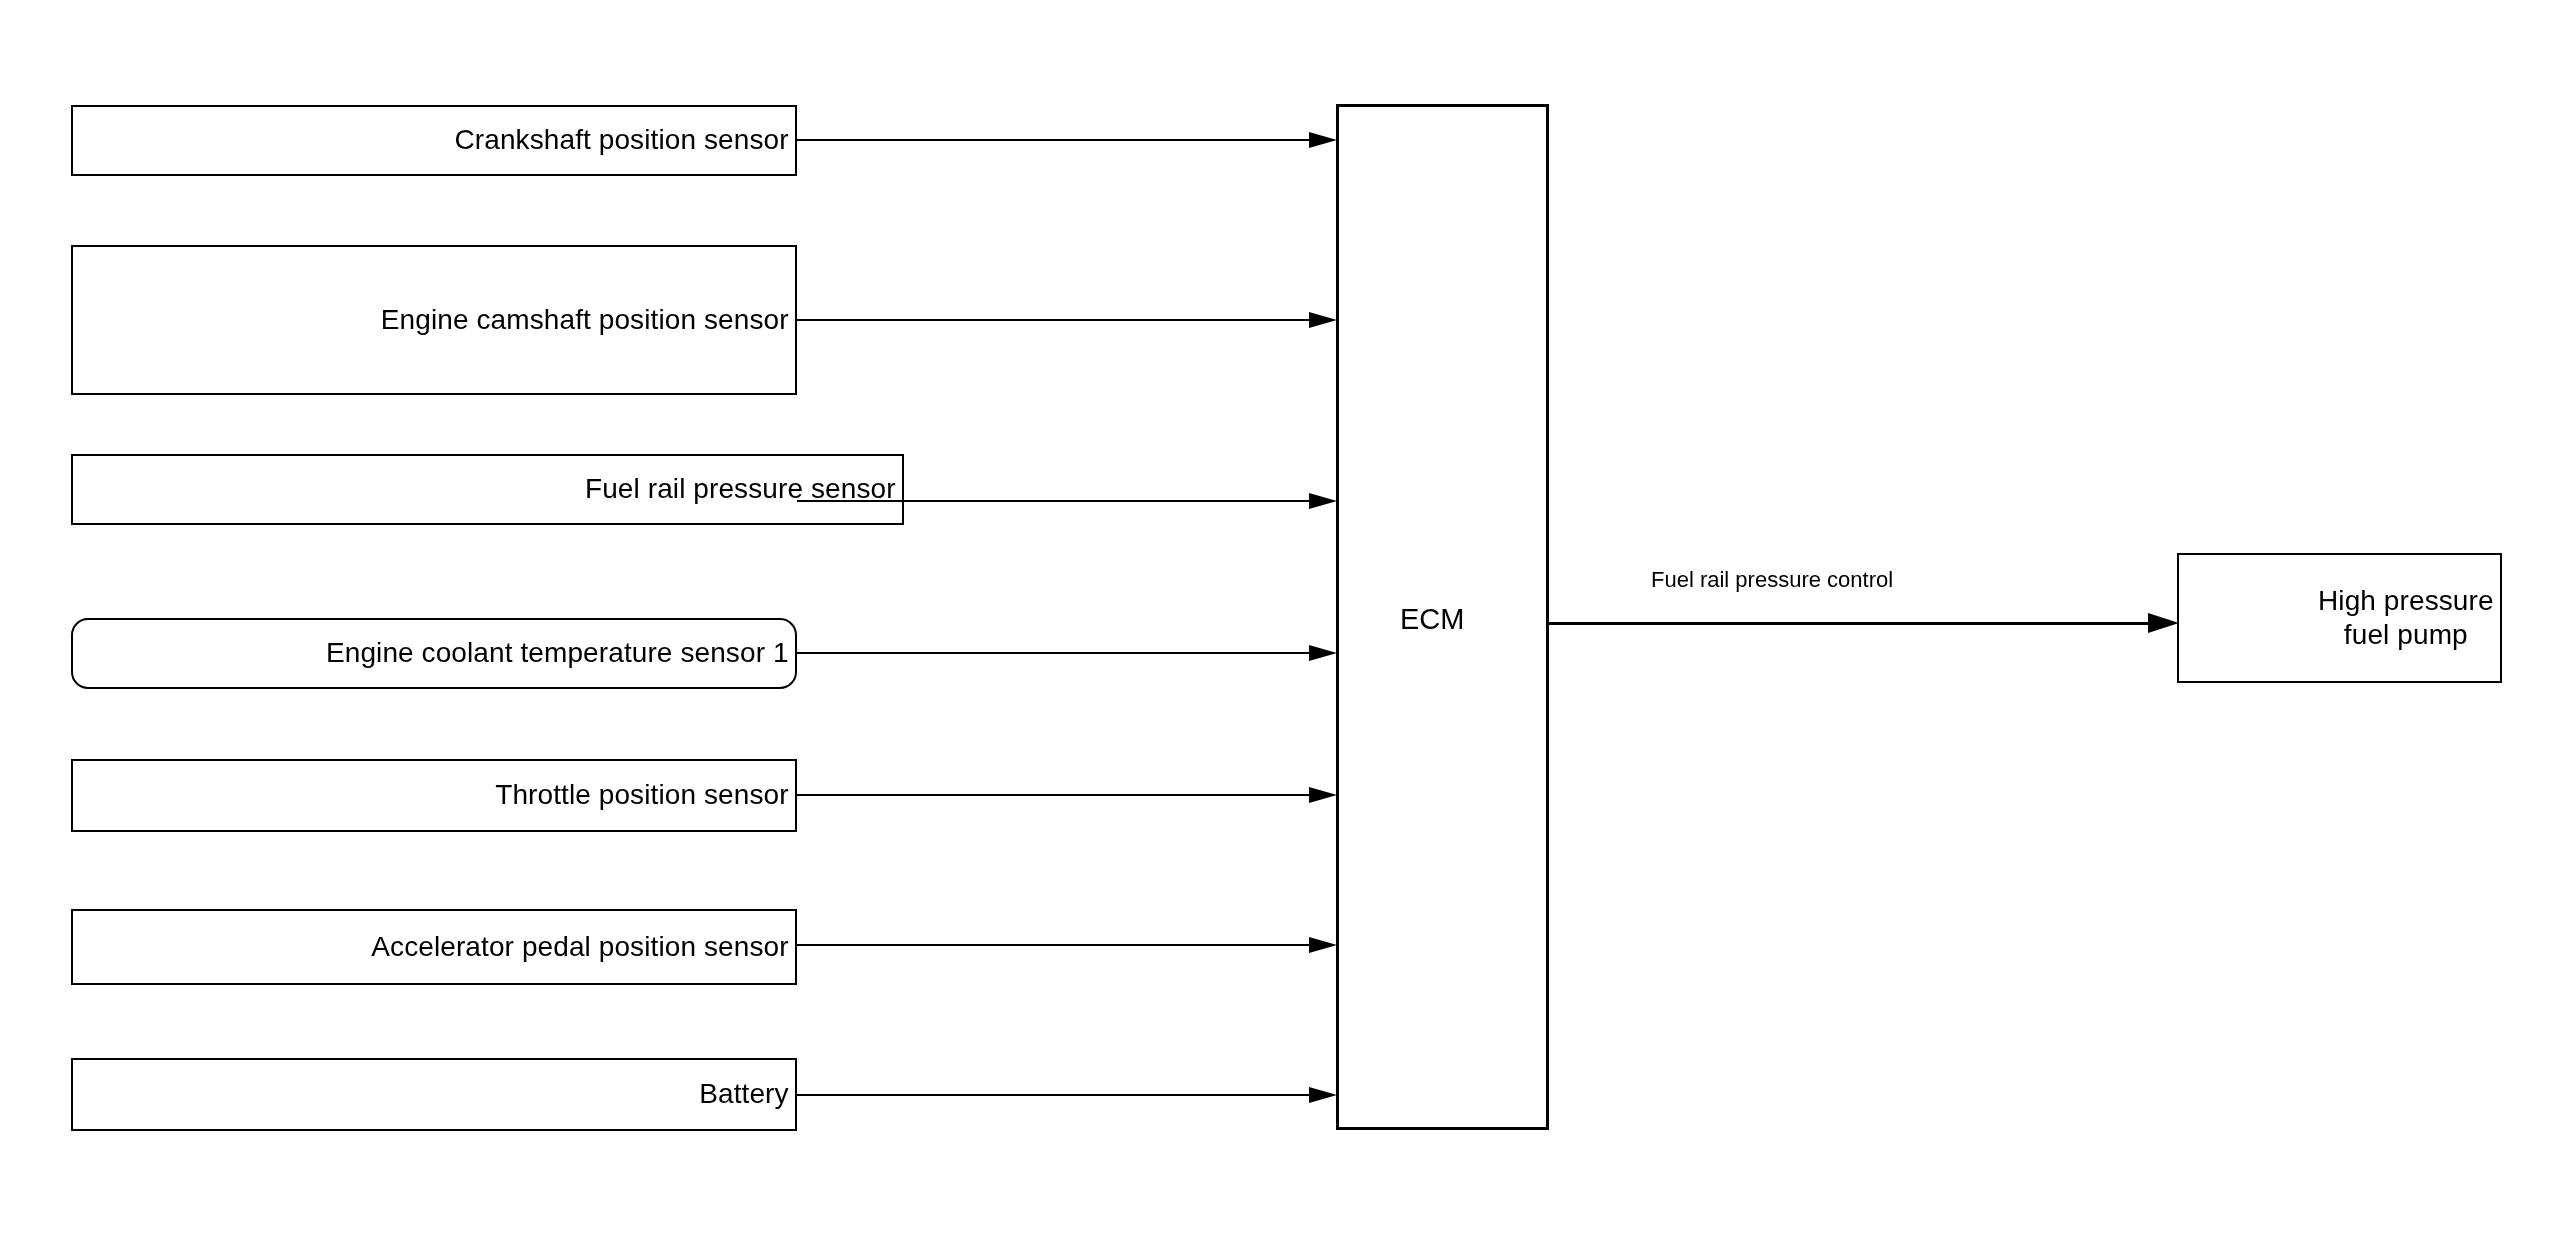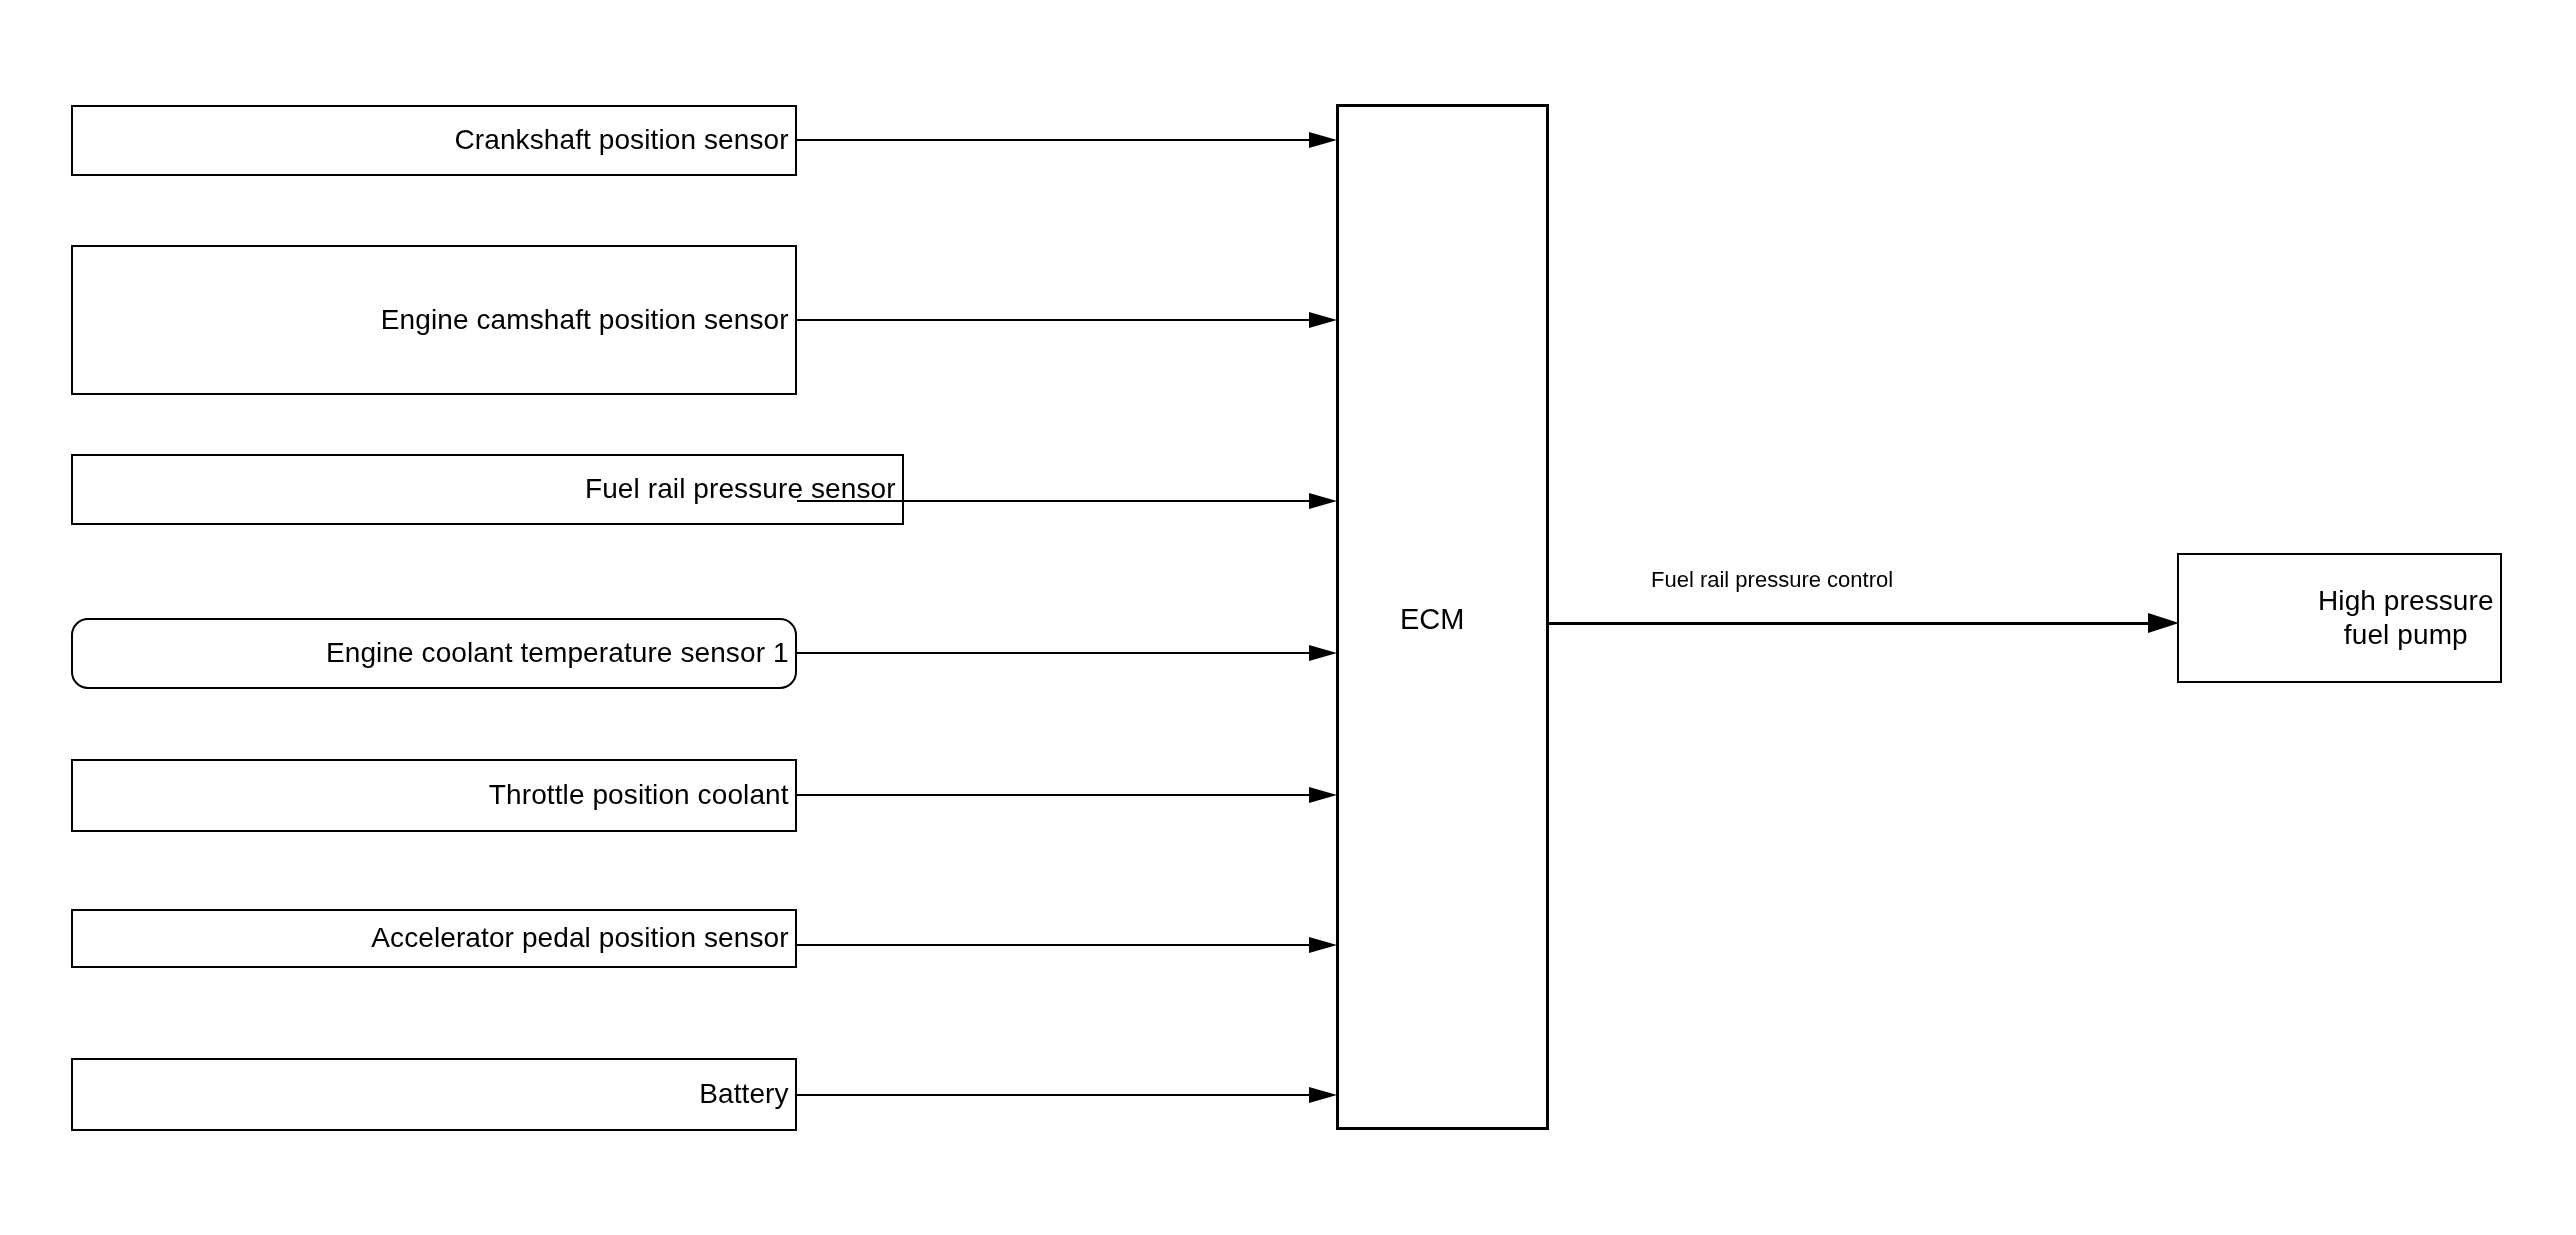--- a/index.html
+++ b/index.html
@@ -100,24 +100,24 @@
 
   <div class="box" style="left:71px; top:454px; width:833px; height:71px;">
     <span class="box-label">Fuel rail pressure sensor</span>
   </div>
 
   <div class="box" style="left:71px; top:618px; width:726px; height:71px;border-radius:17px;">
     <span class="box-label">Engine coolant temperature sensor 1</span>
   </div>
 
   <div class="box" style="left:71px; top:759px; width:726px; height:73px;">
-    <span class="box-label">Throttle position coolant</span>
+    <span class="box-label">Throttle position sensor</span>
   </div>
 
-  <div class="box" style="left:71px; top:909px; width:726px; height:59px;">
+  <div class="box" style="left:71px; top:909px; width:726px; height:76px;">
     <span class="box-label">Accelerator pedal position sensor</span>
   </div>
 
   <div class="box" style="left:71px; top:1058px; width:726px; height:73px;">
     <span class="box-label">Battery</span>
   </div>
 
   <div class="wire" style="left:797px; top:139px; width:513px;"></div>
   <div class="arrowhead" style="left:1309px; top:132px;"></div>
 

